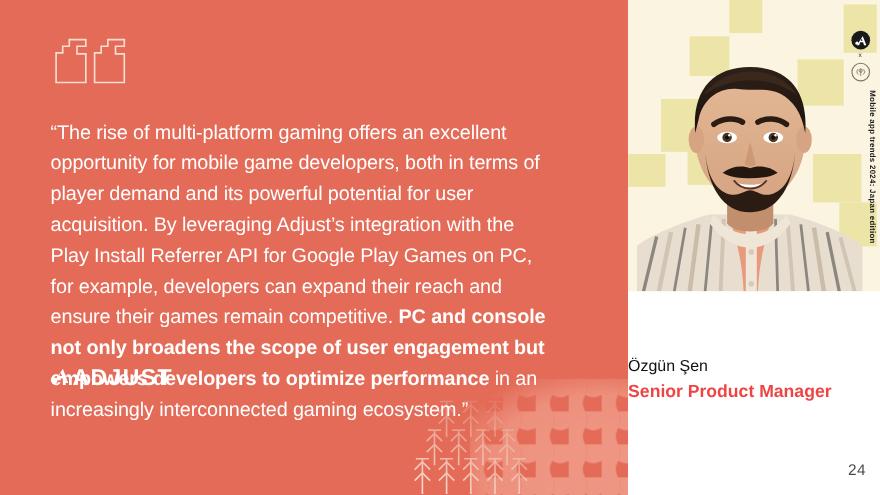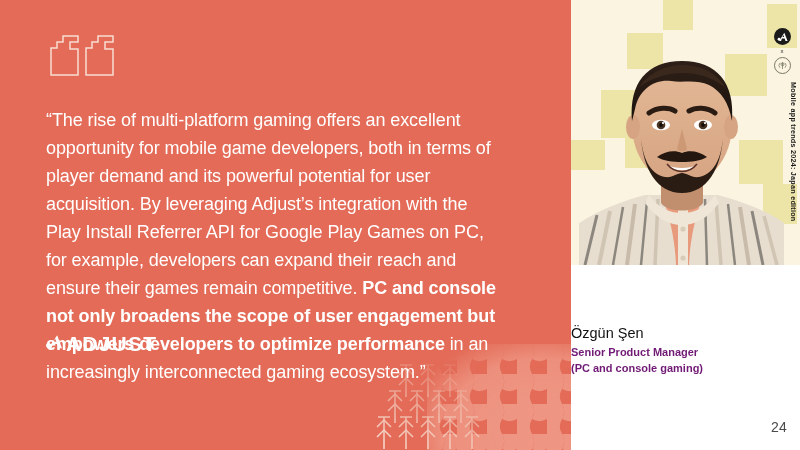--- a/index.html
+++ b/index.html
@@ -160,22 +160,22 @@
     justify-content:flex-start;
     padding-top:58px;
   }
   #attr-name {
     color:#111111;
     font-size:14.5px;
     font-weight:400;
     line-height:1.5;
   }
   .attr-role {
-    color:#701a75;
-    font-size:11px;
+    color:#ef4444;
+    font-size:16px;
     font-weight:700;
     line-height:1.45;
   }
 
   
   #page-number {
     position:absolute;
     right:13px; bottom:15px;
     color:#4A4A4A;
     font-size:14px;
@@ -369,19 +369,18 @@
           </svg>
         </div>
       </div>
 
       <div id="vertical-title">Mobile app trends 2024: Japan edition</div>
     </div>
 
     <div id="attribution">
       <div id="attr-name">Özgün Şen</div>
       <div class="attr-role">Senior Product Manager</div>
-      <div class="attr-role">(PC and console gaming)</div>
     </div>
 
     <div id="page-number">24</div>
   </div>
 
 </div>
 
 </body></html>

